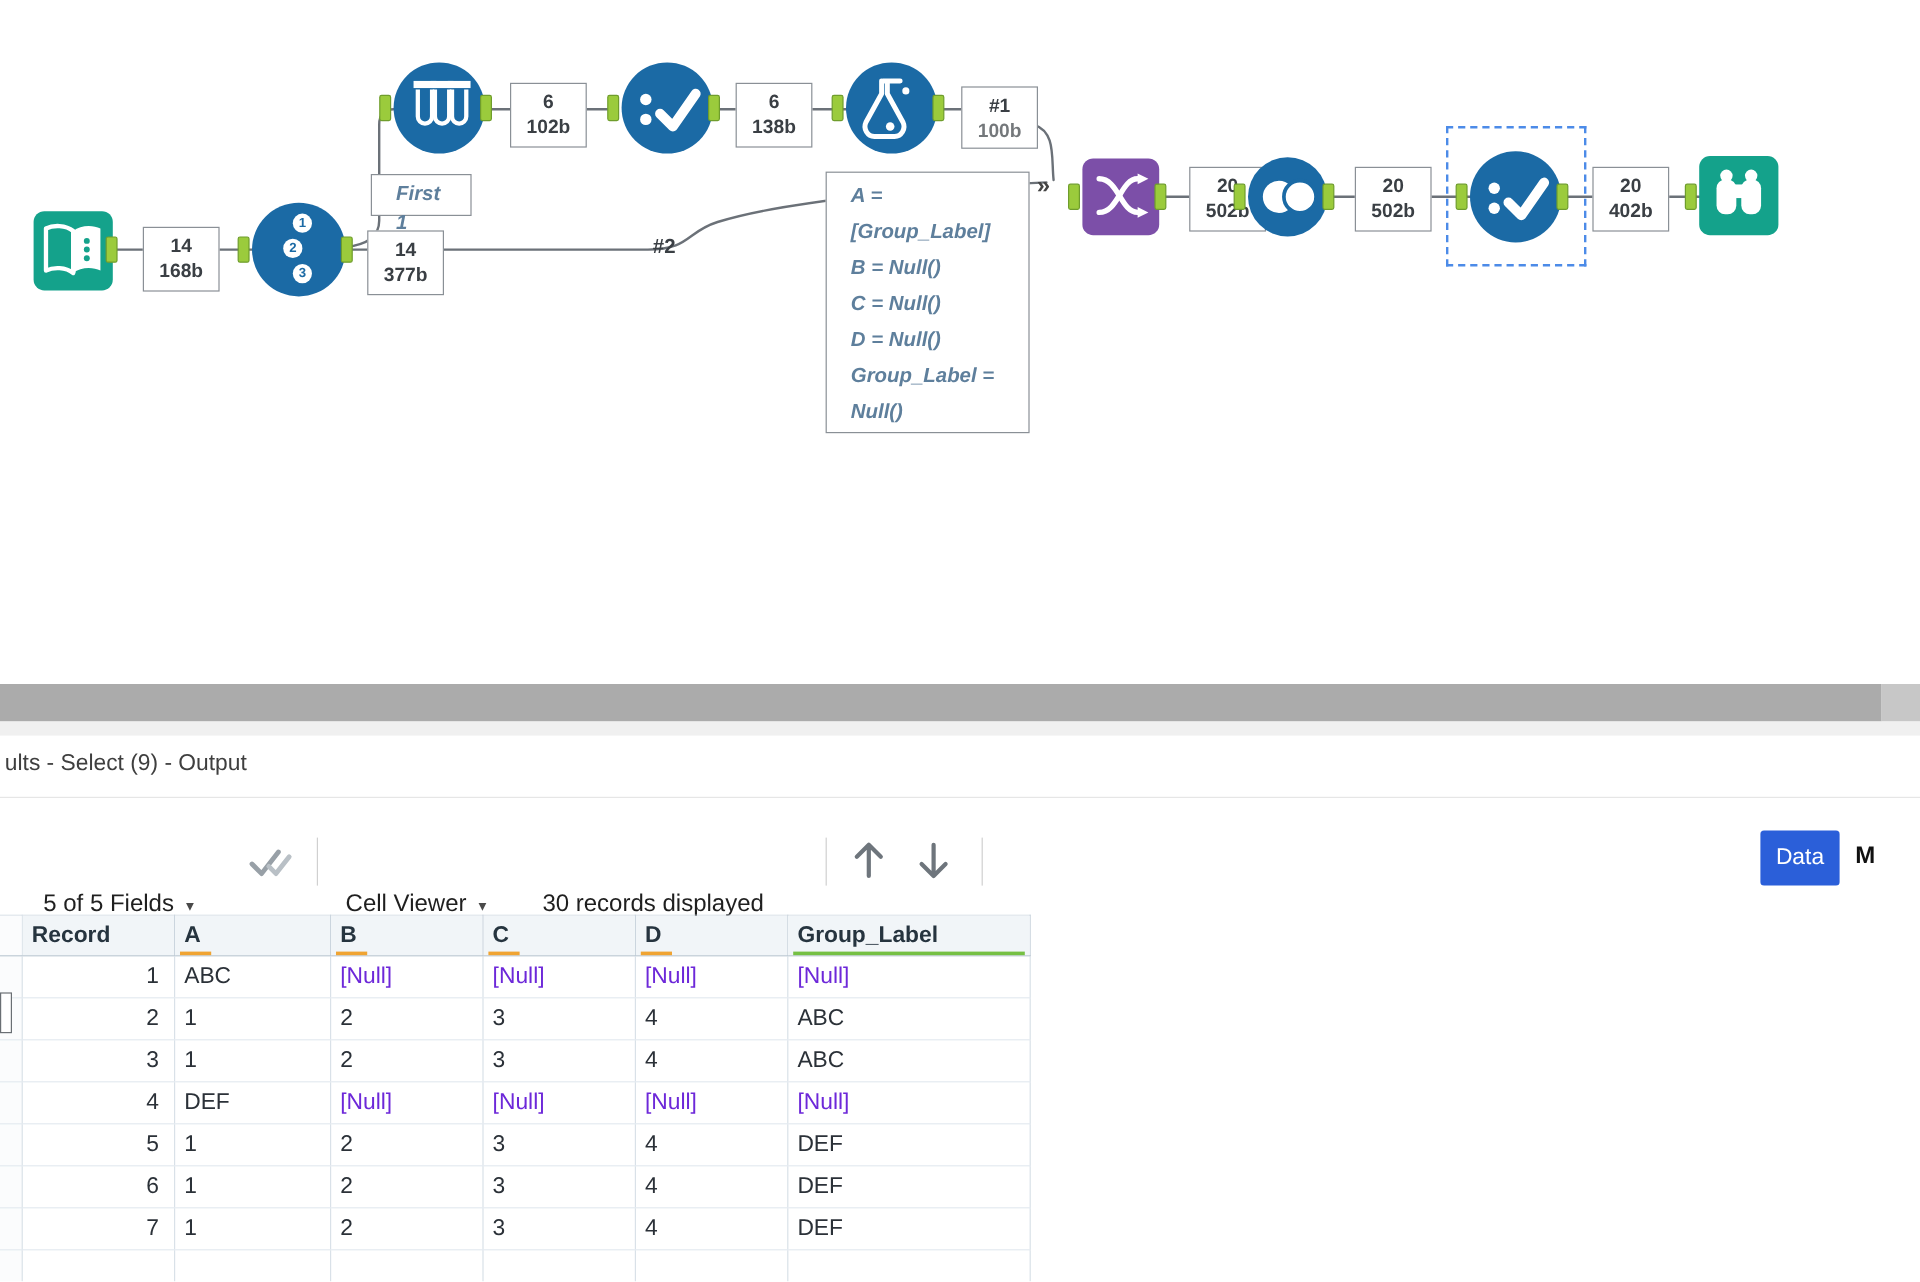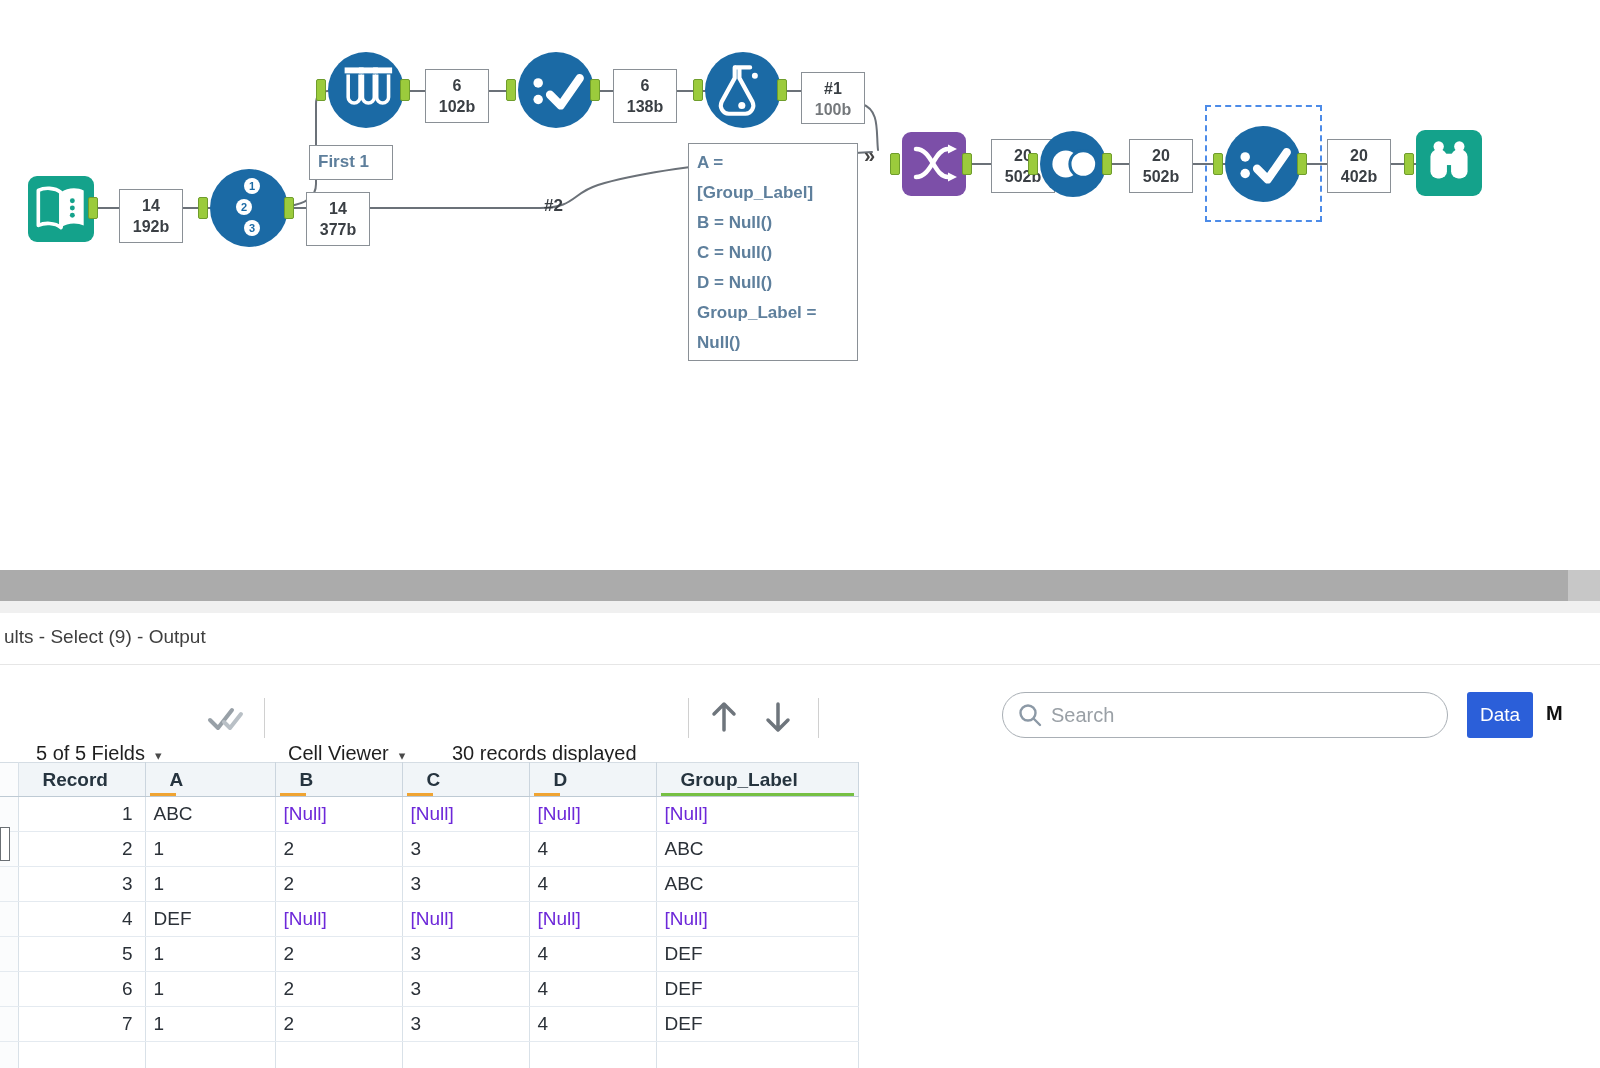--- a/index.html
+++ b/index.html
@@ -17,21 +17,21 @@
   .tool-circle svg, .tool-square svg { width:100%; height:100%; display:block; }
 
   .anchor { position:absolute; width:10px; height:22px; background:#9BCB3C;
             border:1px solid #6F9D2C; border-radius:2px; z-index:6; }
 
   .conn-label { position:absolute; width:64px; height:54px; background:#fff;
     border:1px solid #8A9096; z-index:3; text-align:center; padding-top:5px;
     font-size:16px; font-weight:600; color:#3A3F44; line-height:21px; }
 
   .annotation { position:absolute; background:#fff; border:1px solid #8A9096; z-index:4;
-    color:#5E7F9C; font-weight:700; font-size:17px; padding:4px 8px; line-height:30px; }
+    color:#5E7F9C; font-weight:700; font-size:17px; padding:4px 20px; line-height:30px;font-style:italic; }
 
   .floating-text { position:absolute; color:#3A3F44; font-weight:600; font-size:17px; z-index:4; }
 
   .selection-rect { position:absolute; border:2px dashed #4C8BE8; z-index:2; background:transparent; }
 
   .recid-digit { position:absolute; width:16px; height:16px; border-radius:50%; background:#fff;
     color:#1B6AA5; font-size:11px; font-weight:700; text-align:center; line-height:16px; }
 
   
   #divider-bar { position:absolute; left:0; top:570px; width:1568px; height:31px; background:#ABABAB; z-index:2; }
@@ -56,21 +56,21 @@
     color:#fff; font-size:19px; display:flex; align-items:center; justify-content:center; border-radius:3px; }
   #meta-partial { position:absolute; left:1546px; top:702px; font-size:20px; font-weight:700; color:#111; }
 
   
   #grid-wrap { position:absolute; left:0; top:762px; width:900px; height:306px; overflow:hidden; }
   table { border-collapse:collapse; table-layout:fixed; width:858px; }
   col.c-gutter { width:18px; } col.c-rec { width:127px; } col.c-a { width:130px; }
   col.c-b { width:127px; } col.c-c { width:127px; } col.c-d { width:127px; } col.c-gl { width:202px; }
 
   th { position:relative; height:34px; background:#F1F5F8; color:#26343F; font-size:19px; font-weight:700;
-    text-align:left; padding:0 24px; border-right:1px solid #CBD5DE; border-bottom:1px solid #BECAD4; border-top:1px solid #D5DDE4; }
+    text-align:left; padding:0 8px; border-right:1px solid #CBD5DE; border-bottom:1px solid #BECAD4; border-top:1px solid #D5DDE4; }
   th .uline { position:absolute; left:4px; bottom:0; height:3px; }
   th .uline.orange { width:26px; background:#F0A432; }
   th .uline.green { width:calc(100% - 8px); background:#76C043; }
 
   td { height:35px; font-size:19px; color:#2B3138; padding:0 8px;
     border-right:1px solid #D9E1E8; border-bottom:1px solid #E4EAF0; background:#fff; }
   td.rec { text-align:right; padding-right:12px; }
   td.null { color:#6d28d9; }
   td.gutter, th.gutter { padding:0; background:#FBFCFD; border-right:1px solid #D9E1E8; }
 
@@ -94,21 +94,21 @@
         <path d="M404 91 H508"></path>
         <path d="M594 91 H706"></path>
         <path d="M966 164 H1042"></path>
         <path d="M1106 164 H1226"></path>
         <path d="M1301 164 H1416"></path>
       </g>
     </svg>
 
     <div class="conn-label" style="left:119px; top:189px;">
       <div>14</div>
-        <div>192b</div>
+        <div>168b</div>
     </div>
     <div class="conn-label" style="left:306px; top:192px;">
       <div>14</div>
         <div>377b</div>
     </div>
     <div class="conn-label" style="left:425px; top:69px;">
       <div>6</div>
         <div>102b</div>
     </div>
     <div class="conn-label" style="left:613px; top:69px;">
@@ -280,27 +280,20 @@
 
   <svg class="tb-icon" style="left:706px; top:698px;" width="36" height="38" viewBox="0 0 36 38">
     <path d="M18 32 V7 M8 16 L18 6 L28 16" stroke="#6E757C" stroke-width="3.5" fill="none" stroke-linecap="round" stroke-linejoin="round"></path>
   </svg>
   <svg class="tb-icon" style="left:760px; top:698px;" width="36" height="38" viewBox="0 0 36 38">
     <path d="M18 6 V31 M8 22 L18 32 L28 22" stroke="#6E757C" stroke-width="3.5" fill="none" stroke-linecap="round" stroke-linejoin="round"></path>
   </svg>
 
   <div class="tb-divider" style="left:818px;"></div>
 
-  <div id="search-box">
-    <svg width="26" height="26" viewBox="0 0 26 26">
-      <circle cx="11" cy="11" r="7.5" stroke="#8C99A6" stroke-width="2.4" fill="none"></circle>
-      <path d="M17 17 L23 23" stroke="#8C99A6" stroke-width="2.4" stroke-linecap="round"></path>
-    </svg>
-    <input type="text" placeholder="Search" style="">
-  </div>
 
   <div id="data-btn">Data</div>
   <div id="meta-partial">M</div>
 
   <div id="grid-wrap">
     <table>
       <colgroup>
         <col class="c-gutter">
           <col class="c-rec">
           <col class="c-a">

